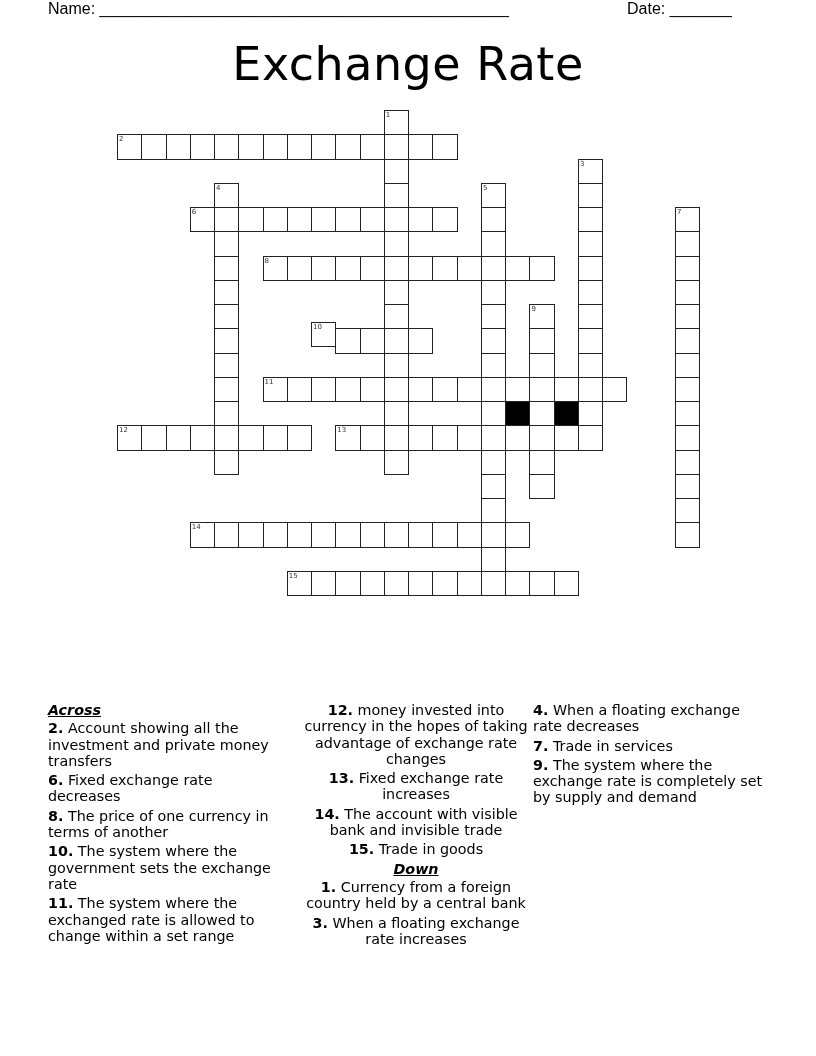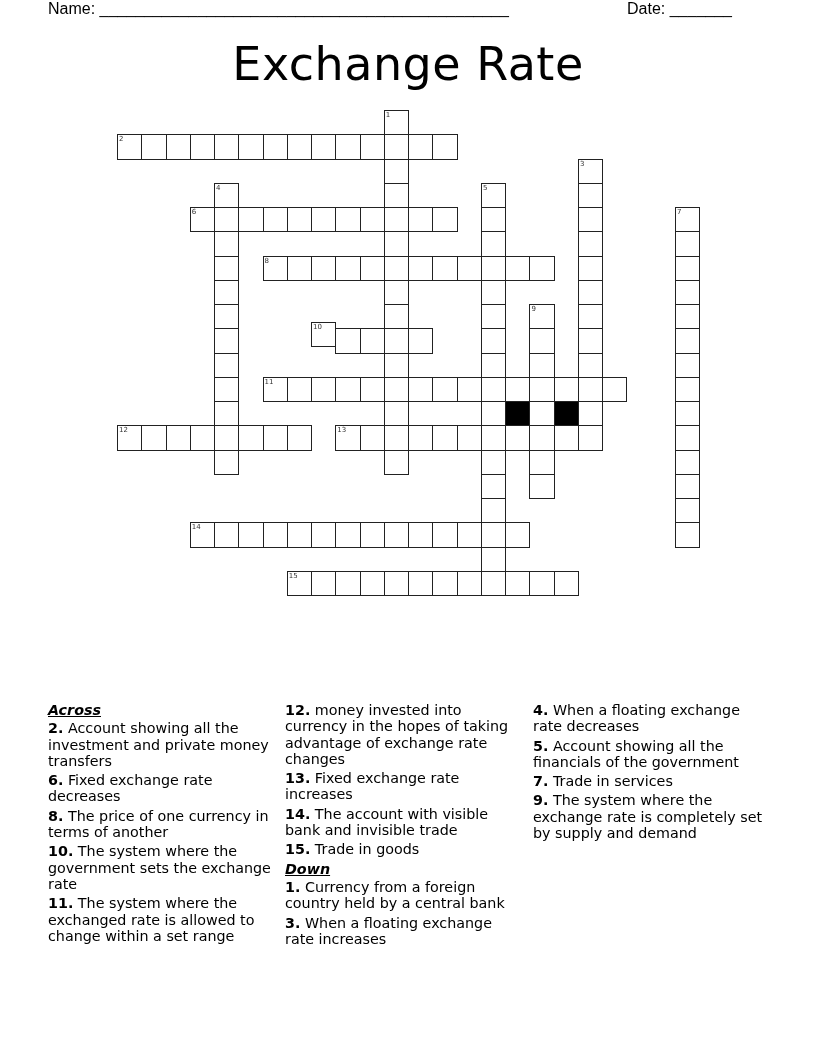--- a/index.html
+++ b/index.html
@@ -9,21 +9,21 @@
     .hdr-date { left: 627px; }
     .title { position: absolute; top: 34px; left: 0; width: 816px; text-align: center;
              font-family: "DejaVu Sans", sans-serif; font-size: 46px; line-height: 60px; letter-spacing: 0.5px; }
     #grid { position: absolute; left: 117px; top: 110px; width: 583px; height: 486px; }
     .cell { position: absolute; box-sizing: border-box; width: 25.26px; height: 25.26px;
             border: 1.3px solid #222; background: #fff; }
     .cell.black { background: #000; }
     .num { position: absolute; top: 0px; left: 1px; font-family: "DejaVu Sans", sans-serif; font-size: 7px; line-height: 8px; color: #333; }
     .clues { position: absolute; top: 702px; font-family: "DejaVu Sans", sans-serif; font-size: 14.3px; line-height: 16.3px; }
     .col1 { left: 48px; width: 235px; }
-    .col2 { left: 285px; width: 238px; }
+    .col2 { left: 297px; width: 238px; text-align: center; }
     .col3 { left: 533px; width: 240px; }
     .heading { text-decoration: underline; font-weight: bold; margin-bottom: 2px; font-style: italic; }
     .clue { margin-bottom: 3px; }
     .clue b { font-weight: bold; }
   </style>
 </head>
 <body>
 
 <div class="hdr hdr-name">Name: ______________________________________________</div>
 <div class="hdr hdr-date">Date: _______</div>
@@ -242,16 +242,15 @@
   <div class="clue"><b>13.</b><span> Fixed exchange rate increases</span></div>
   <div class="clue"><b>14.</b><span> The account with visible bank and invisible trade</span></div>
   <div class="clue"><b>15.</b><span> Trade in goods</span></div>
   <div class="heading">Down</div>
   <div class="clue"><b>1.</b><span> Currency from a foreign country held by a central bank</span></div>
   <div class="clue"><b>3.</b><span> When a floating exchange rate increases</span></div>
 </div>
 
 <div class="clues col3">
   <div class="clue"><b>4.</b><span> When a floating exchange rate decreases</span></div>
-  <div class="clue"><b>5.</b><span> Account showing all the financials of the government</span></div>
   <div class="clue"><b>7.</b><span> Trade in services</span></div>
   <div class="clue"><b>9.</b><span> The system where the exchange rate is completely set by supply and demand</span></div>
 </div>
 
 </body></html>

